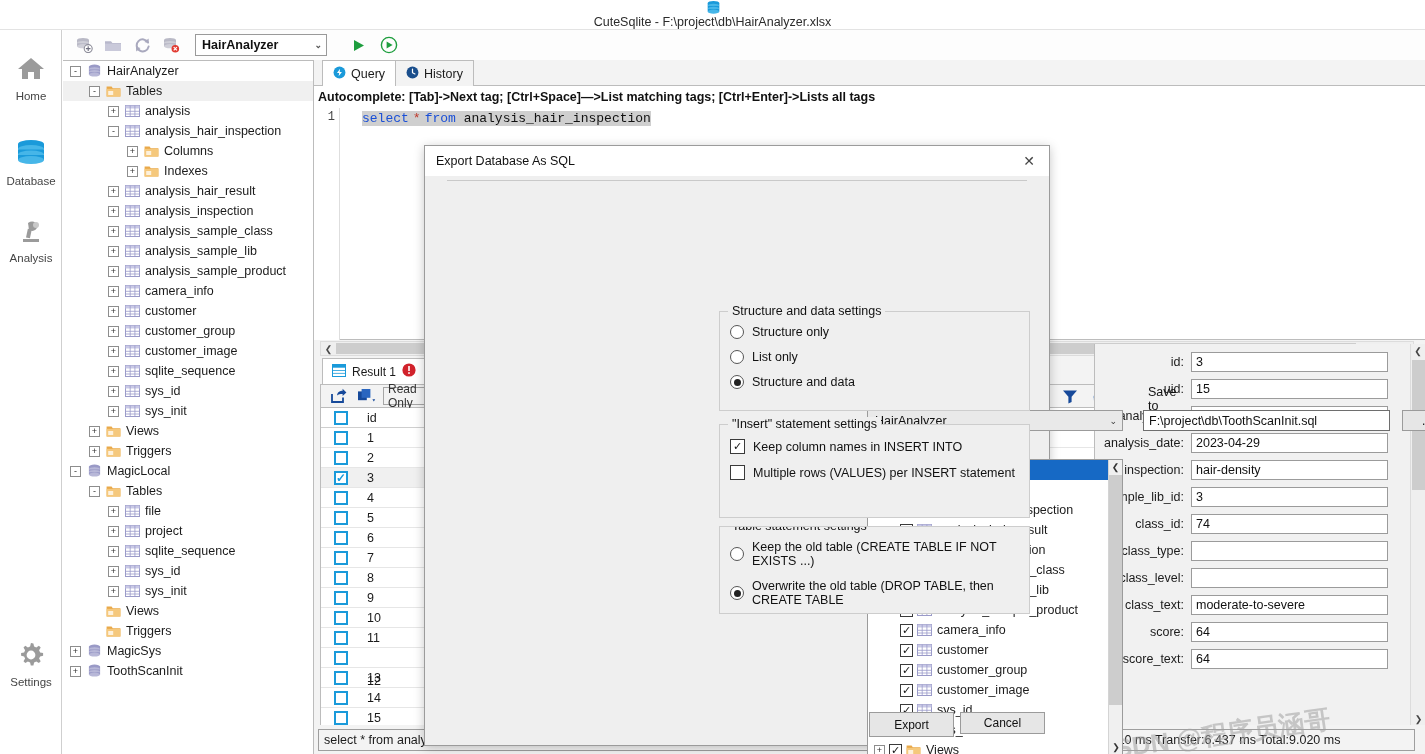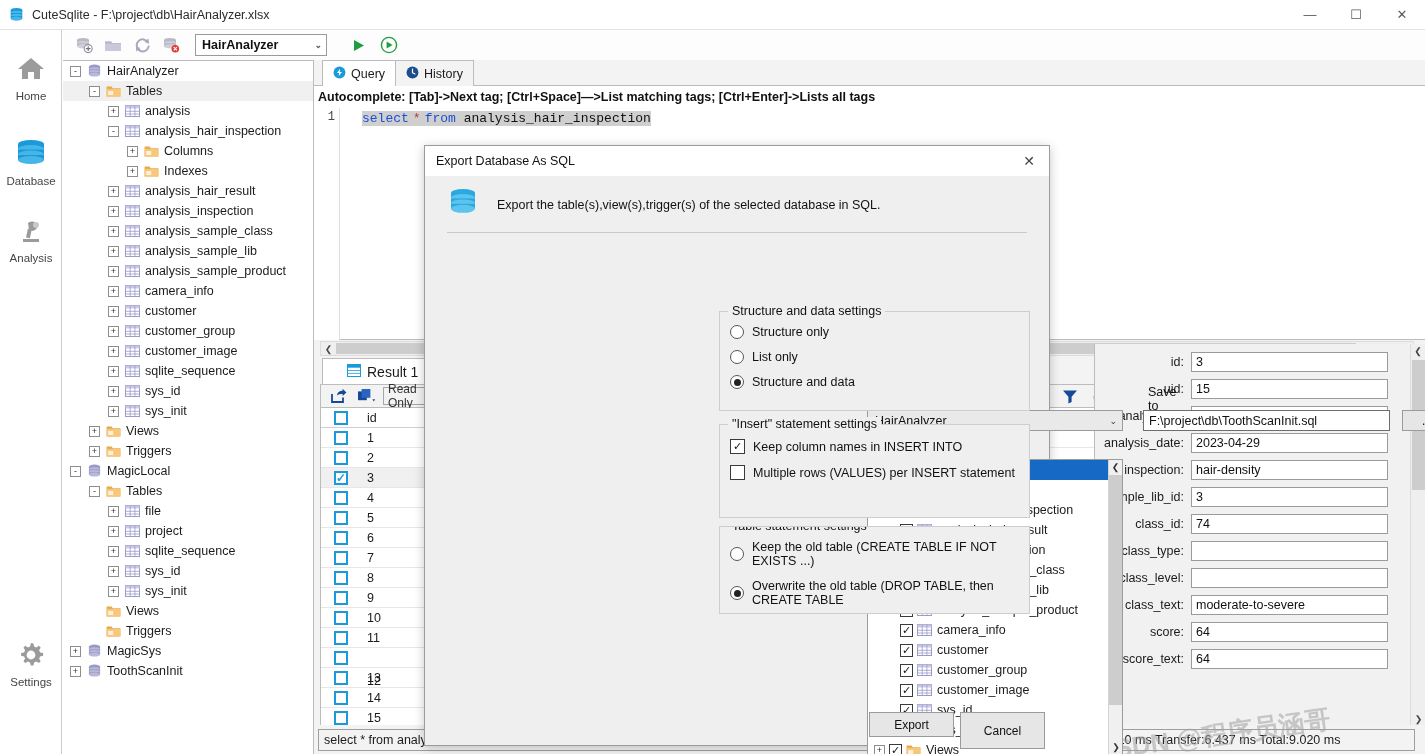--- a/index.html
+++ b/index.html
@@ -11,21 +11,21 @@
     color:#1b1b1b;
     background:#ffffff;
     overflow:hidden;
     position:relative;
   }
 
   
   #titlebar {
     position:absolute; left:0; top:0; width:1425px; height:30px;
     background:#ffffff; border-bottom:1px solid #e3e3e3;
-    display:flex; align-items:center;
+    display:flex; align-items:center;flex-direction:column;
   }
   #titlebar .app-icon { margin-left:9px; margin-right:8px; display:flex; }
   #titlebar .title-text { font-size:12.5px; color:#2b2b2b; }
   .win-btns { margin-left:auto; display:flex; height:30px; }
   .win-btn {
     width:46px; height:30px; display:flex; align-items:center; justify-content:center;
     color:#5a5a5a; font-size:13px;
   }
 
   
@@ -115,21 +115,21 @@
   #hscroll-top {
     position:absolute; left:6px; top:0px; width:1094px; height:15px;
     background:#efefef; border:1px solid #dcdcdc; display:flex; align-items:center;
   }
   .scroll-arrow { width:15px; height:13px; display:flex; align-items:center; justify-content:center; font-size:9px; color:#4a4a4a; }
   .scroll-thumb { height:11px; background:#cdcdcd; }
 
   #result-tabs { position:absolute; left:6px; top:17px; width:1094px; height:26px; }
   .rtab {
     position:absolute; top:0; height:26px; display:flex; align-items:center; gap:6px;
-    padding:0 24px; font-size:14px; background:#ffffff;
+    padding:0 9px; font-size:12px; background:#ffffff;
     border:1px solid #bcbcbc; border-bottom:none;
   }
   #grid-toolbar {
     position:absolute; left:6px; top:43px; width:1094px; height:24px;
     background:#f3f3f3; border:1px solid #bcbcbc; display:flex; align-items:center; gap:6px;
     padding:0 6px;
   }
   .gt-ico { width:22px; height:20px; display:flex; align-items:center; justify-content:center; }
   .gt-sel {
     height:18px; border:1px solid #a6a6a6; background:#f3f3f3; display:flex; align-items:center;
@@ -1012,34 +1012,20 @@
 </div>
 
 <div class="wm" style="left:1095px; top:718px;">CSDN @程序员涵哥</div>
 
 <div id="dialog">
   <div id="dlg-title">
     <span>Export Database As SQL</span>
     <span id="dlg-close">✕</span>
   </div>
 
-  <div id="dlg-head">
-    <span>
-      <svg width="32" height="32" viewBox="0 0 32 32">
-        <ellipse cx="16" cy="6" rx="12" ry="4" fill="#29a9e0"></ellipse>
-        <rect x="4" y="6" width="24" height="5" fill="#29a9e0"></rect>
-          <ellipse cx="16" cy="11" rx="12" ry="4" fill="#5cc4ee"></ellipse>
-        <rect x="4" y="11.4" width="24" height="5" fill="#29a9e0"></rect>
-          <ellipse cx="16" cy="16.4" rx="12" ry="4" fill="#5cc4ee"></ellipse>
-        <rect x="4" y="16.8" width="24" height="5" fill="#29a9e0"></rect>
-          <ellipse cx="16" cy="21.8" rx="12" ry="4" fill="#5cc4ee"></ellipse>
-      </svg>
-    </span>
-    <span class="txt">Export the table(s),view(s),trigger(s) of the selected database in SQL.</span>
-  </div>
   <div class="hr"></div>
 
   <div style="position:absolute; left:442px; top:239px;" class="lbl">Select database:</div>
   <div class="combo" style="position:absolute; left:442px; top:264px; width:256px;">
     <span>HairAnalyzer</span>
     <span class="caret">⌄</span>
   </div>
   <div style="position:absolute; left:442px; top:290px;" class="lbl">Object(s):</div>
 
   <div style="position:absolute; left:723px; top:239px;" class="lbl">Save to file:</div>
@@ -1301,14 +1287,14 @@
         <div class="optrow">
           <span class="radio">
             <span class="dot"></span>
           </span>
           <span>Overwrite the old table (DROP TABLE, then CREATE TABLE</span>
         </div>
       </div>
   </div>
 
   <div class="btn" style="position:absolute; left:444px; top:566px; width:85px; height:25px;">Export</div>
-  <div class="btn" style="position:absolute; left:535px; top:566px; width:85px; height:37px;">Cancel</div>
+  <div class="btn" style="position:absolute; left:535px; top:566px; width:85px; height:22px;">Cancel</div>
 </div>
 
 </body></html>

